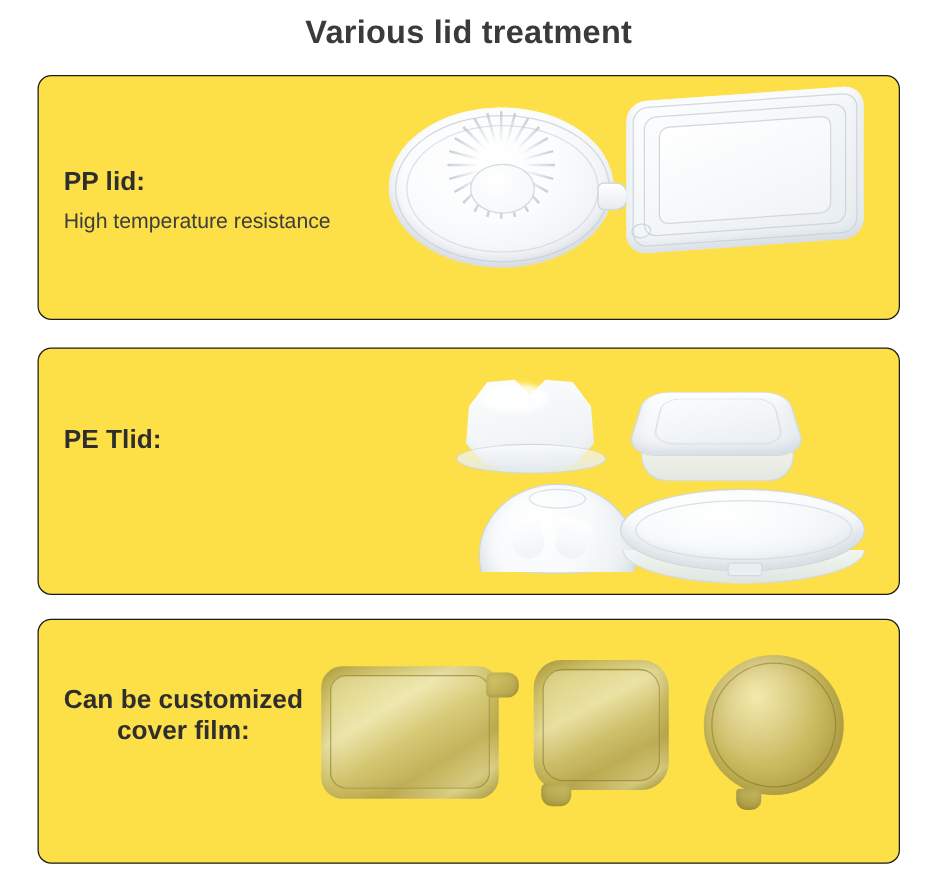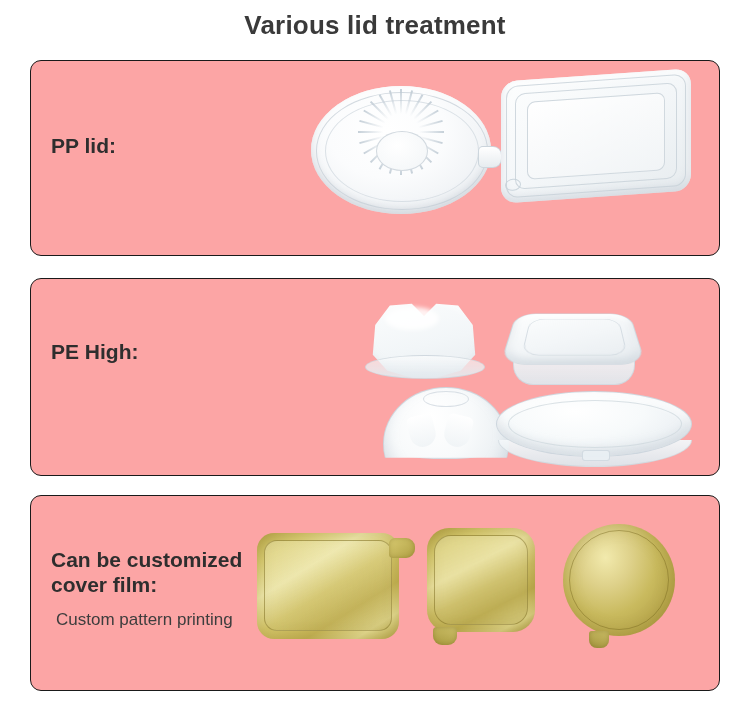--- a/index.html
+++ b/index.html
@@ -26,26 +26,26 @@
     color: #3a3a3a;
     letter-spacing: 0.2px;
   }
 
   .card {
     position: absolute;
     left: 30px;
     width: 690px;
     border: 1px solid #1a1a1a;
     border-radius: 11px;
-    background: #fca5a5;
+    background: #fde047;
     box-sizing: border-box;
   }
   .card-1 { top: 60px;  height: 196px; }
   .card-2 { top: 278px; height: 198px; }
-  .card-3 { top: 495px; height: 196px; }
+  .card-3 { top: 495px; height: 196px; text-align: center; }
 
   .card-text {
     position: absolute;
     left: 20px;
     color: #3a3a3a;
   }
   .card-1 .card-text { top: 73px; }
   .card-2 .card-text { top: 61px; }
   .card-3 .card-text { top: 52px; }
 
@@ -450,20 +450,21 @@
       <div class="ring r1"></div>
       <div class="ring r2"></div>
       <div class="ring r3"></div>
       <div class="notch"></div>
     </div>
 
   </div>
 
   <div class="card-text">
     <p class="card-heading">PP lid:</p>
+    <p class="card-sub">High temperature resistance</p>
   </div>
 </section>
 
 <section class="card card-2">
   <div class="art">
 
     <div class="pe-heart">
       <div class="dome"></div>
       <div class="lip"></div>
       <div class="gloss"></div>
@@ -486,21 +487,21 @@
     <div class="pe-oval">
       <div class="skirt"></div>
       <div class="top"></div>
       <div class="inner"></div>
       <div class="notch"></div>
     </div>
 
   </div>
 
   <div class="card-text">
-    <p class="card-heading">PE High:</p>
+    <p class="card-heading">PE Tlid:</p>
   </div>
 </section>
 
 <section class="card card-3">
   <div class="art">
 
     <div class="gold-rect">
       <div class="inner"></div>
       <div class="tab"></div>
     </div>
@@ -513,15 +514,14 @@
     <div class="gold-round">
       <div class="inner"></div>
       <div class="tab"></div>
     </div>
 
   </div>
 
   <div class="card-text">
     <p class="card-heading">Can be customized
 cover film:</p>
-    <p class="card-sub">Custom pattern printing</p>
   </div>
 </section>
 
 </body></html>

